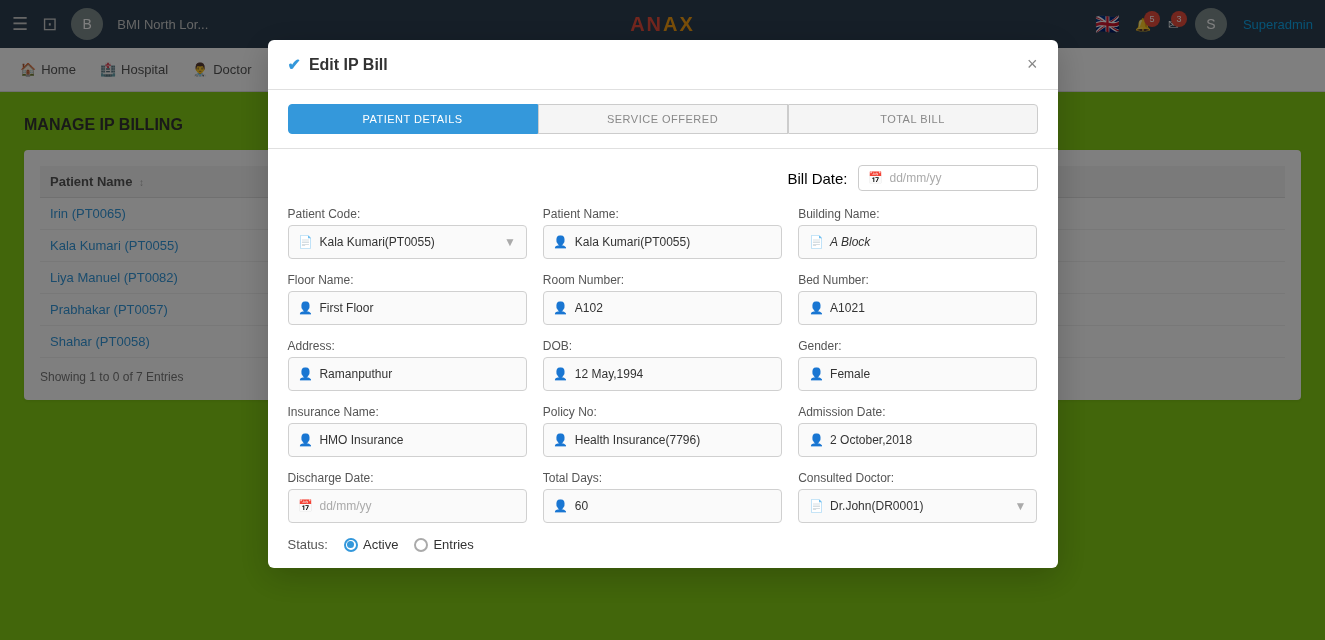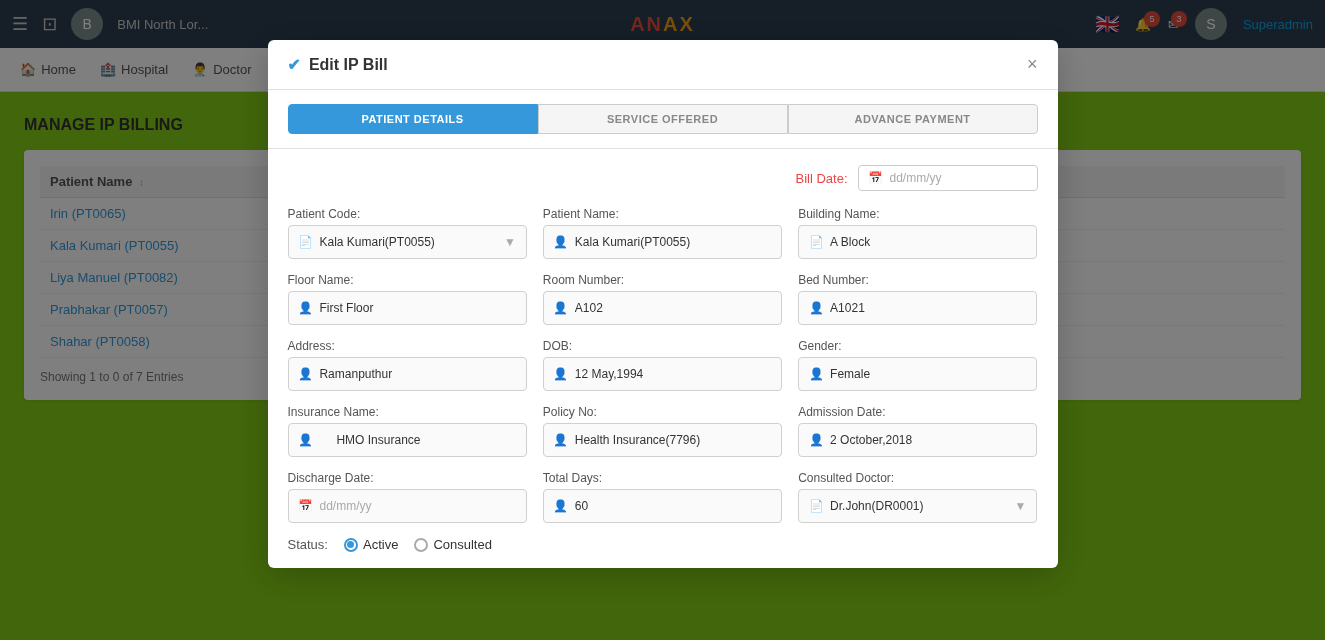--- a/index.html
+++ b/index.html
@@ -97,41 +97,41 @@
       display: flex;
       padding: 14px 20px;
       gap: 0;
       border-bottom: 1px solid #e0e0e0;
     }
     .step {
       flex: 1;
       text-align: center;
       padding: 8px 8px;
       font-size: 11px;
-      font-weight: 700;
+      font-weight: 400;
       letter-spacing: 0.5px;
       text-transform: uppercase;
       border: 1px solid #ccc;
       background: #f5f5f5;
       color: #888;
       cursor: pointer;
       position: relative;
     }
     .step.active-step {
       background: #3498db;
       color: #fff;
       border-color: #3498db;
     }
     .step:first-child { border-radius: 4px 0 0 4px; }
     .step:last-child { border-radius: 0 4px 4px 0; }
 
     
     .modal-body { padding: 16px 20px; }
     .bill-date-row { display: flex; justify-content: flex-end; align-items: center; gap: 10px; margin-bottom: 16px; }
-    .bill-date-label { font-size: 13px; color: #ef4444; }
+    .bill-date-label { font-size: 15px; color: #000000; }
     .bill-date-input { display: flex; align-items: center; border: 1px solid #ccc; border-radius: 4px; padding: 5px 10px; gap: 6px; color: #aaa; font-size: 12px; width: 180px; }
 
     .form-grid { display: grid; grid-template-columns: 1fr 1fr 1fr; gap: 14px 16px; }
     .form-group { display: flex; flex-direction: column; gap: 4px; }
     .form-label { font-size: 12px; color: #555; font-weight: 500; }
     .form-control {
       border: 1px solid #d0d0d0;
       border-radius: 4px;
       padding: 6px 10px;
       font-size: 12px;
@@ -260,21 +260,21 @@
     </div>
 
     <div class="wizard-steps">
       <div class="step active-step">
         <span>PATIENT DETAILS</span>
       </div>
       <div class="step">
         <span>SERVICE OFFERED</span>
       </div>
       <div class="step">
-        <span>ADVANCE PAYMENT</span>
+        <span>TOTAL BILL</span>
       </div>
     </div>
 
     <div class="modal-body">
 
       <div class="bill-date-row">
         <span class="bill-date-label">Bill Date:</span>
         <div class="bill-date-input">
           <span>📅</span>
           <span style="color:#aaa;">dd/mm/yy</span>
@@ -294,21 +294,21 @@
             <div class="form-label">Patient Name:</div>
             <div class="form-control">
               <span style="color:#aaa;font-size:12px;">👤</span>
               <span style="flex:1;">Kala Kumari(PT0055)</span>
             </div>
           </div>
           <div class="form-group">
             <div class="form-label">Building Name:</div>
             <div class="form-control">
               <span style="color:#aaa;font-size:12px;">📄</span>
-              <span style="flex:1;">A Block</span>
+              <span style="flex:1;font-style:italic;">A Block</span>
             </div>
           </div>
           <div class="form-group">
             <div class="form-label">Floor Name:</div>
             <div class="form-control">
               <span style="color:#aaa;font-size:12px;">👤</span>
               <span style="flex:1;">First Floor</span>
             </div>
           </div>
           <div class="form-group">
@@ -343,21 +343,21 @@
             <div class="form-label">Gender:</div>
             <div class="form-control">
               <span style="color:#aaa;font-size:12px;">👤</span>
               <span style="flex:1;">Female</span>
             </div>
           </div>
           <div class="form-group">
             <div class="form-label">Insurance Name:</div>
             <div class="form-control">
               <span style="color:#aaa;font-size:12px;">👤</span>
-              <span style="flex:1;margin-left:17px;">HMO Insurance</span>
+              <span style="flex:1;">HMO Insurance</span>
             </div>
           </div>
           <div class="form-group">
             <div class="form-label">Policy No:</div>
             <div class="form-control">
               <span style="color:#aaa;font-size:12px;">👤</span>
               <span style="flex:1;">Health Insurance(7796)</span>
             </div>
           </div>
           <div class="form-group">
@@ -392,18 +392,18 @@
         </div>
 
       <div class="status-row">
         <span class="status-label">Status:</span>
         <label class="radio-label">
           <div class="radio-dot checked"></div>
           <span>Active</span>
         </label>
         <label class="radio-label">
           <div class="radio-empty"></div>
-          <span>Consulted</span>
+          <span>Entries</span>
         </label>
       </div>
     </div>
   </div>
 </div>
 
 </body></html>

